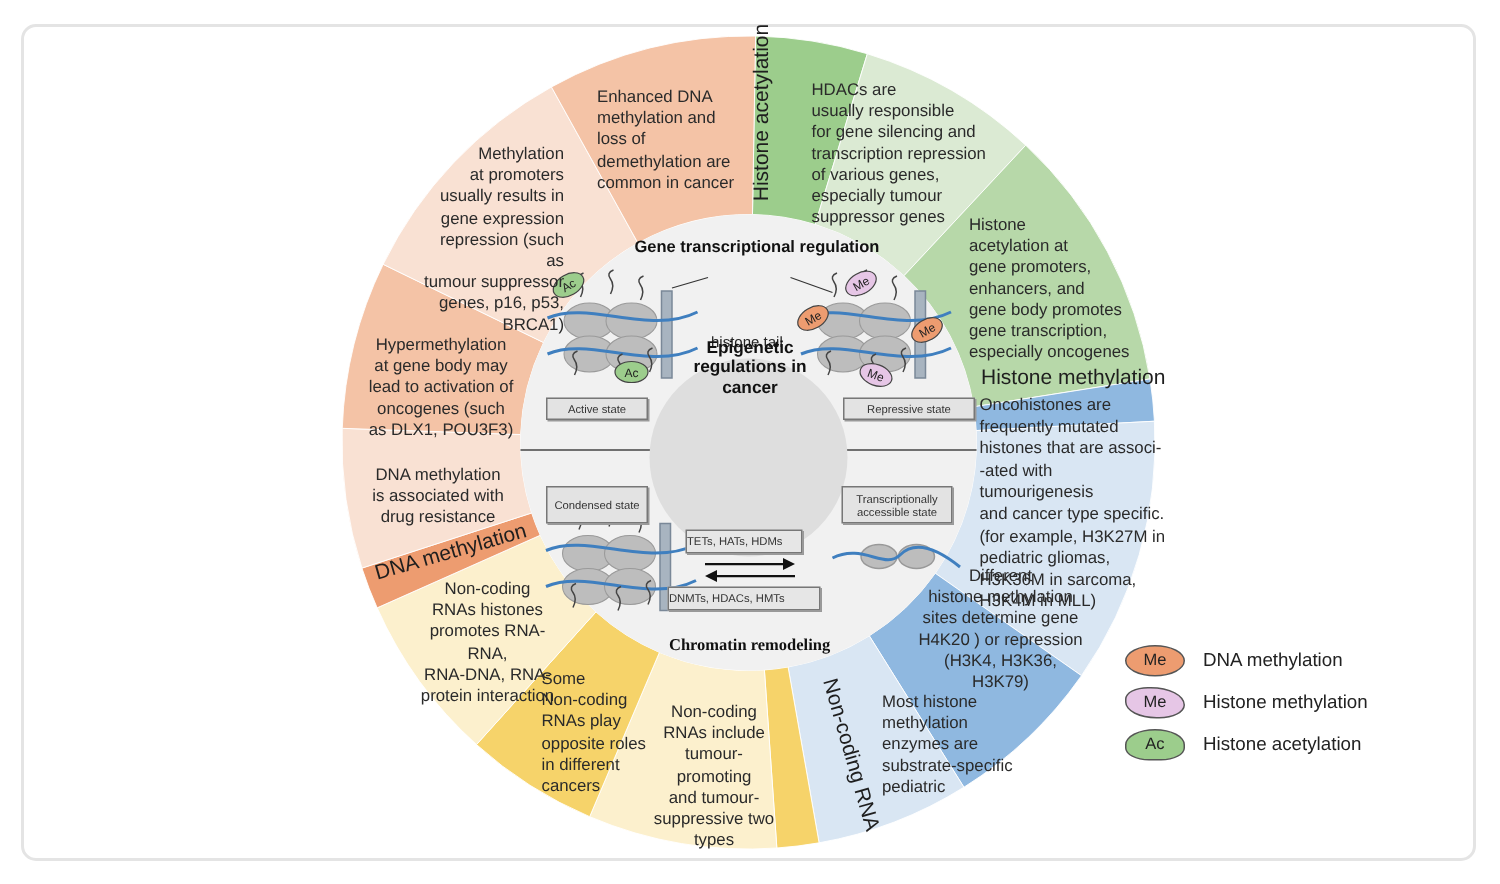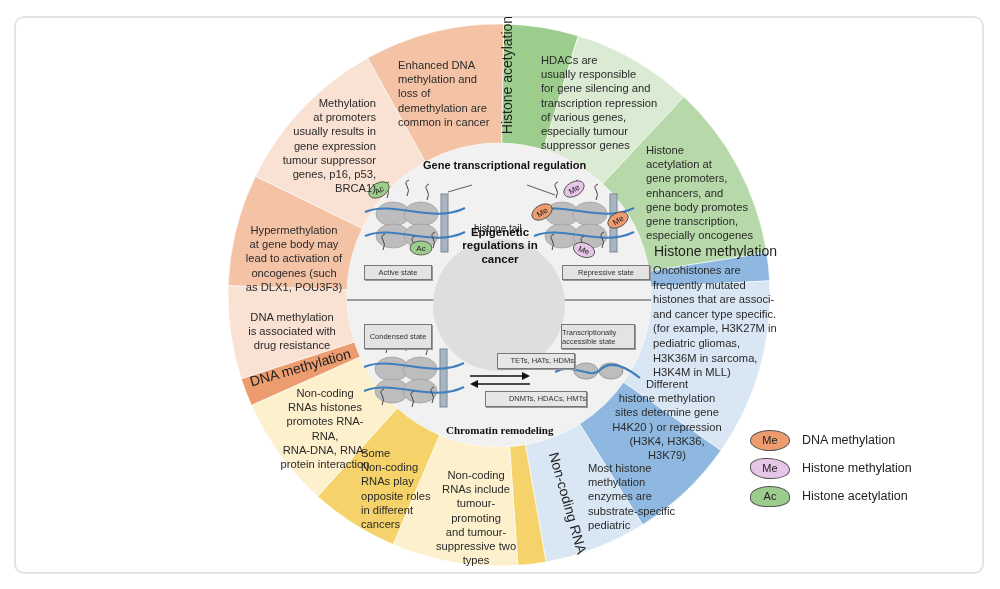--- a/index.html
+++ b/index.html
@@ -8,32 +8,32 @@
   .card { position: absolute; left: 14px; top: 16px; width: 970px; height: 558px;
           border: 2px solid #e4e4e4; border-radius: 10px; box-sizing: border-box; background: #fff; }
   svg#wheel { position: absolute; left: 0; top: 0; width: 1000px; height: 589px; }
   .seg-text { position: absolute; font-size: 11.2px; line-height: 14.2px; color: #2a2a2a; }
   .c { text-align: center; }
   .r { text-align: right; }
   .l { text-align: left; }
   .band-label { position: absolute; font-size: 14px; color: #1e1e1e; white-space: nowrap; }
   .inner-title { position: absolute; font-size: 11px; font-weight: bold; color: #111; white-space: nowrap; }
   .state-box { position: absolute; border: 1px solid #777; background: #e3e3e3;
-               font-size: 7.5px; color: #333; box-sizing: border-box;
+               font-size: 7.5px; color: #333; text-align: center; box-sizing: border-box;
                display: flex; align-items: center; justify-content: center; line-height: 9px;
                box-shadow: 1px 1px 0 #999; }
   .center-text { position: absolute; text-align: center; font-size: 11px; line-height: 13.4px; color: #111; }
   .center-text .t { font-weight: bold; font-size: 11.5px; }
   .legend { position: absolute; left: 750px; top: 426px; }
   .legend-item { display: flex; align-items: center; height: 28px; }
   .legend-badge { width: 38px; height: 19px; border-radius: 50%; border: 1px solid #555;
                   font-size: 11px; text-align: center; line-height: 19px; margin-right: 12px; color:#222; }
   .legend-label { font-size: 12.5px; color: #222; }
   .enz { position: absolute; border: 1px solid #777; background: #e6e6e6; font-size: 7.5px;
-         text-align: right; color: #333; box-sizing: border-box; line-height: 14px; box-shadow: 1px 1px 0 #999; margin-left: 40px; }
+         text-align: left; color: #333; box-sizing: border-box; line-height: 14px; box-shadow: 1px 1px 0 #999; }
   .tag { position:absolute; font-size: 9px; color:#222; }
 </style>
 </head>
 <body>
 
 <div class="card"></div>
 
 <svg id="wheel" xmlns="http://www.w3.org/2000/svg">
   <g id="ring">
       <path d="M503.7296021445038,24.04127461261794 A271,271 0 0 1 578.2327319798617,35.84141113401739 L543.440499117856,149.64167709361863 A152,152 0 0 0 501.6527657784671,143.02315033622853 Z" fill="#9ccd8c" stroke="#ffffff" stroke-width="0.6"></path>
@@ -144,20 +144,21 @@
 <div class="band-label" style="left:654px; top:243px;">Histone methylation</div>
 <div class="band-label" style="left:248px; top:374px; transform: rotate(-16deg); transform-origin: left top;">DNA methylation</div>
 <div class="band-label" style="left:513px; top:495px; transform: rotate(74deg); transform-origin: center; width:110px; text-align:center;">Non-coding RNA</div>
 
 <div class="seg-text l" style="left:398px; top:58px; width:100px;">Enhanced DNA methylation and loss of demethylation are common in cancer</div>
 <div class="seg-text r" style="left:282px; top:96px; width:94px;">
     <div>Methylation</div>
     <div>at promoters</div>
     <div>usually results in</div>
     <div>gene expression</div>
+    <div>repression (such as</div>
     <div>tumour suppressor</div>
     <div>genes, p16, p53,</div>
     <div>BRCA1)</div>
   </div>
 <div class="seg-text c" style="left:242px; top:223px; width:104px;">
     <div>Hypermethylation</div>
     <div>at gene body may</div>
     <div>lead to activation of</div>
     <div>oncogenes (such</div>
     <div>as DLX1, POU3F3)</div>
@@ -182,20 +183,21 @@
     <div>gene promoters,</div>
     <div>enhancers, and</div>
     <div>gene body promotes</div>
     <div>gene transcription,</div>
     <div>especially oncogenes</div>
   </div>
 <div class="seg-text l" style="left:653px; top:263px; width:125px; line-height:14.6px;">
     <div>Oncohistones are</div>
     <div>frequently mutated</div>
     <div>histones that are associ-</div>
+    <div>-ated with tumourigenesis</div>
     <div>and cancer type specific.</div>
     <div>(for example, H3K27M in</div>
     <div>pediatric gliomas,</div>
     <div>H3K36M in sarcoma,</div>
     <div>H3K4M in MLL)</div>
   </div>
 <div class="seg-text c" style="left:605px; top:377px; width:124px;">
     <div>Different</div>
     <div>histone  methylation</div>
     <div>sites determine gene</div>

